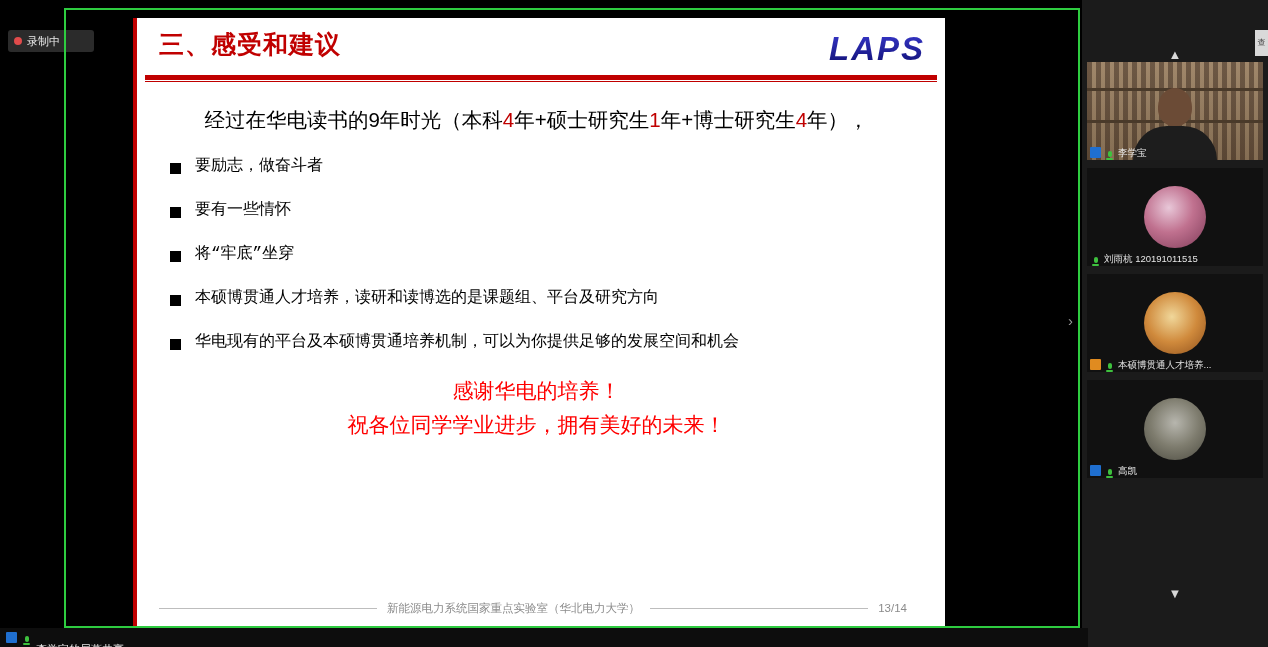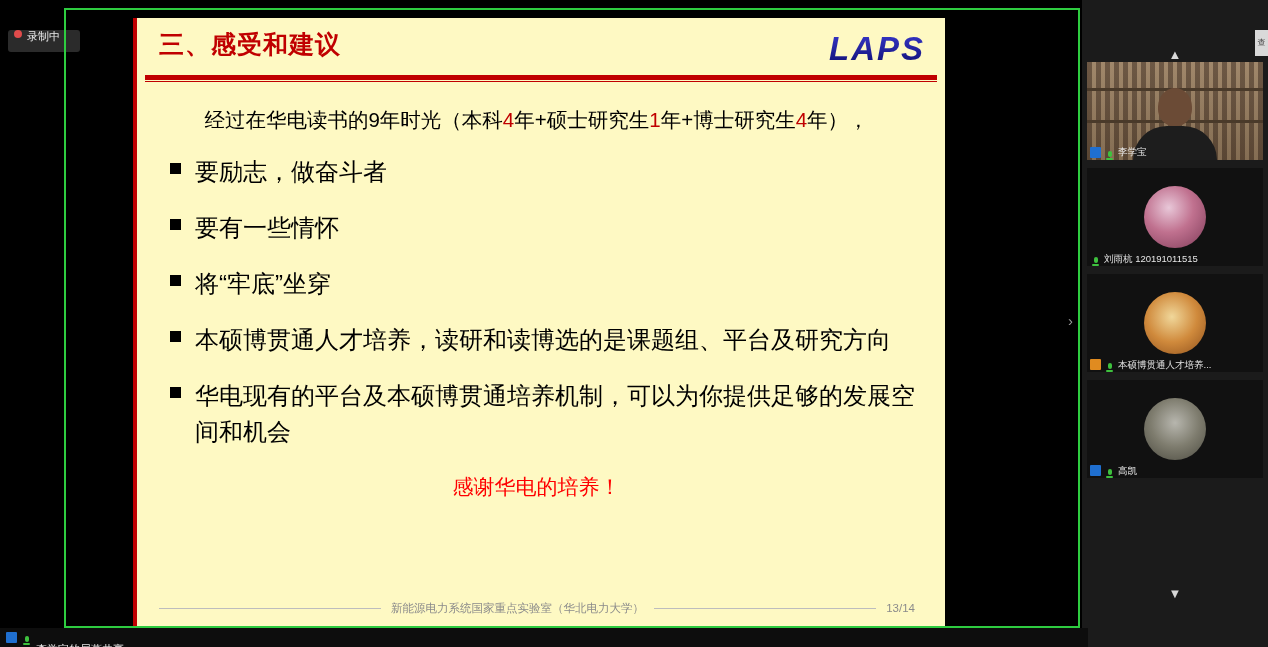--- a/index.html
+++ b/index.html
@@ -18,26 +18,26 @@
     width: 1268px;
     height: 647px;
     background: #000000;
   }
 
   
   .rec-badge {
     position: absolute;
     left: 8px;
     top: 30px;
-    width: 72px;
+    width: 86px;
     height: 22px;
     background: #2b2b2b;
     border-radius: 3px;
     display: flex;
-    align-items: flex-start;
+    align-items: center;
     padding-left: 6px;
     box-sizing: border-box;
   }
   .rec-dot {
     width: 8px;
     height: 8px;
     border-radius: 50%;
     background: #e04b4b;
     margin-right: 5px;
     flex: 0 0 auto;
@@ -60,21 +60,21 @@
     box-sizing: border-box;
   }
 
   
   .slide {
     position: absolute;
     left: 133px;
     top: 18px;
     width: 812px;
     height: 608px;
-    background: #fef9c3;
+    background: #ffffff;
     box-sizing: border-box;
     border-left: 4px solid #c00000;
     overflow: hidden;
   }
   .slide-header {
     position: relative;
     height: 60px;
   }
   .slide-title {
     position: absolute;
@@ -135,23 +135,24 @@
   }
   .intro .hl { color: #c00000; }
 
   .bullets {
     margin: 18px 0 0 16px;
   }
   .bullet {
     display: flex;
     align-items: flex-start;
     margin-bottom: 20px;
-    font-size: 24px;
+    font-size: 16px;
     color: #000;
     line-height: 1.5;
+    font-family: Liberation Mono, monospace;
   }
   .bullet-mark {
     width: 11px;
     height: 11px;
     background: #000;
     margin: 9px 14px 0 0;
     flex: 0 0 auto;
   }
   .bullet-text { flex: 1 1 auto; }
 
@@ -159,21 +160,21 @@
     margin-top: 10px;
     text-align: center;
     color: #ff0000;
     font-size: 21px;
     line-height: 1.65;
   }
 
   .slide-footer {
     position: absolute;
     left: 0;
-    right: 8px;
+    right: 16px;
     bottom: 8px;
     height: 20px;
     display: flex;
     align-items: center;
     padding: 0 22px;
     box-sizing: border-box;
     color: #8b8b8b;
     font-size: 11.5px;
   }
   .footer-line {
@@ -217,21 +218,21 @@
   .panel-scroll-down { top: 583px; }
 
   .tile {
     position: absolute;
     left: 5px;
     width: 176px;
     height: 98px;
     background: #111;
     overflow: hidden;
   }
-  .tile-1 { top: 62px; font-family: Liberation Serif, serif; }
+  .tile-1 { top: 62px; }
   .tile-2 { top: 168px; }
   .tile-3 { top: 274px; }
   .tile-4 { top: 380px; text-align: right; }
   .tile-5 { top: 486px; }
 
   .tile-video {
     position: absolute;
     inset: 0;
     background: linear-gradient(170deg, #8b7d6b 0%, #6d5f4e 40%, #574a3c 100%);
   }
@@ -415,20 +416,21 @@
           <span class="bullet-text">本硕博贯通人才培养，读研和读博选的是课题组、平台及研究方向</span>
         </div>
         <div class="bullet">
           <span class="bullet-mark"></span>
           <span class="bullet-text">华电现有的平台及本硕博贯通培养机制，可以为你提供足够的发展空间和机会</span>
         </div>
       </div>
 
       <div class="closing">
         <div>感谢华电的培养！</div>
+        <div>祝各位同学学业进步，拥有美好的未来！</div>
       </div>
     </div>
 
     <div class="slide-footer">
       <span class="footer-line"></span>
       <span class="footer-text">新能源电力系统国家重点实验室（华北电力大学）</span>
       <span class="footer-line"></span>
       <span class="footer-page">13/14</span>
     </div>
   </div>

